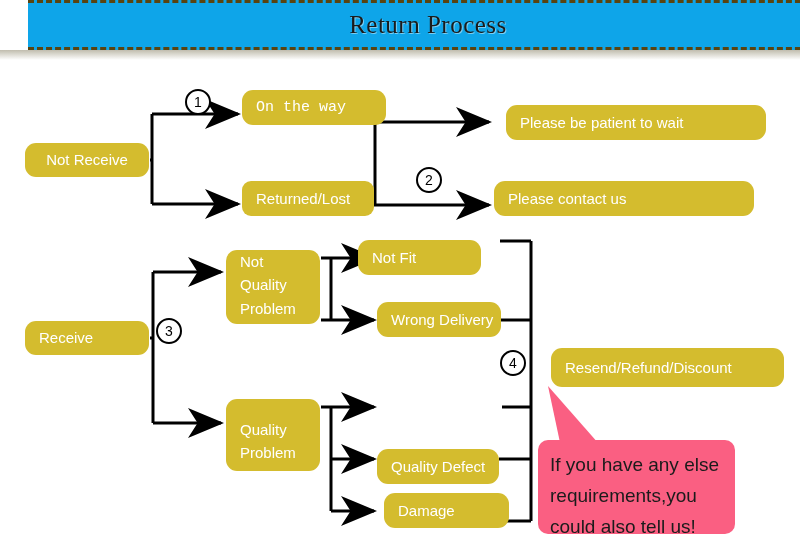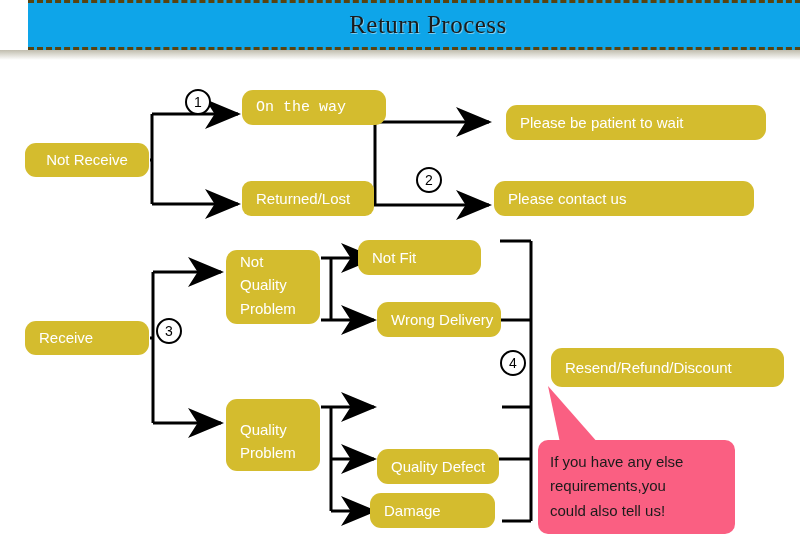--- a/index.html
+++ b/index.html
@@ -98,21 +98,21 @@
   
   #callout {
     position: absolute;
     left: 538px;
     top: 440px;
     width: 197px;
     height: 94px;
     background: #fa5f82;
     border-radius: 10px;
     color: #1b1b1b;
-    font-size: 15px;
+    font-size: 19px;
     line-height: 1.62;
     box-sizing: border-box;
     padding: 10px 12px 0 12px;
   }
   #callout-tail {
     position: absolute;
     left: 0; top: 0;
     width: 800px;
     height: 556px;
     pointer-events: none;
@@ -212,21 +212,21 @@
 
   <div class="node" style="left:377px; top:302px; width:124px; height:35px;">
     <span>Wrong Delivery</span>
   </div>
 
 
   <div class="node" style="left:377px; top:441px; width:122px; height:35px;margin-top:8px;">
     <span>Quality Defect</span>
   </div>
 
-  <div class="node" style="left:370px; top:493px; width:125px; height:35px;">
+  <div class="node" style="left:384px; top:493px; width:125px; height:35px;">
     <span>Damage</span>
   </div>
 
   <div class="node" style="left:551px; top:348px; width:233px; height:39px;">
     <span>Resend/Refund/Discount</span>
   </div>
 
   <div class="step" style="left:185px; top:89px;">
     <span>1</span>
   </div>

